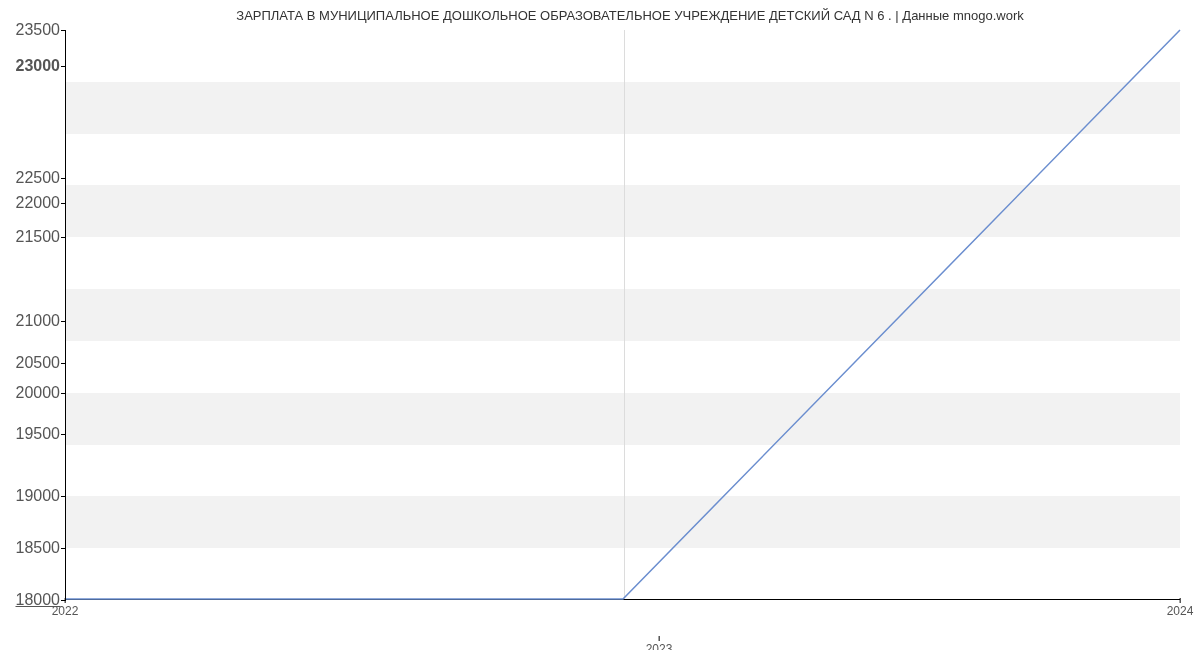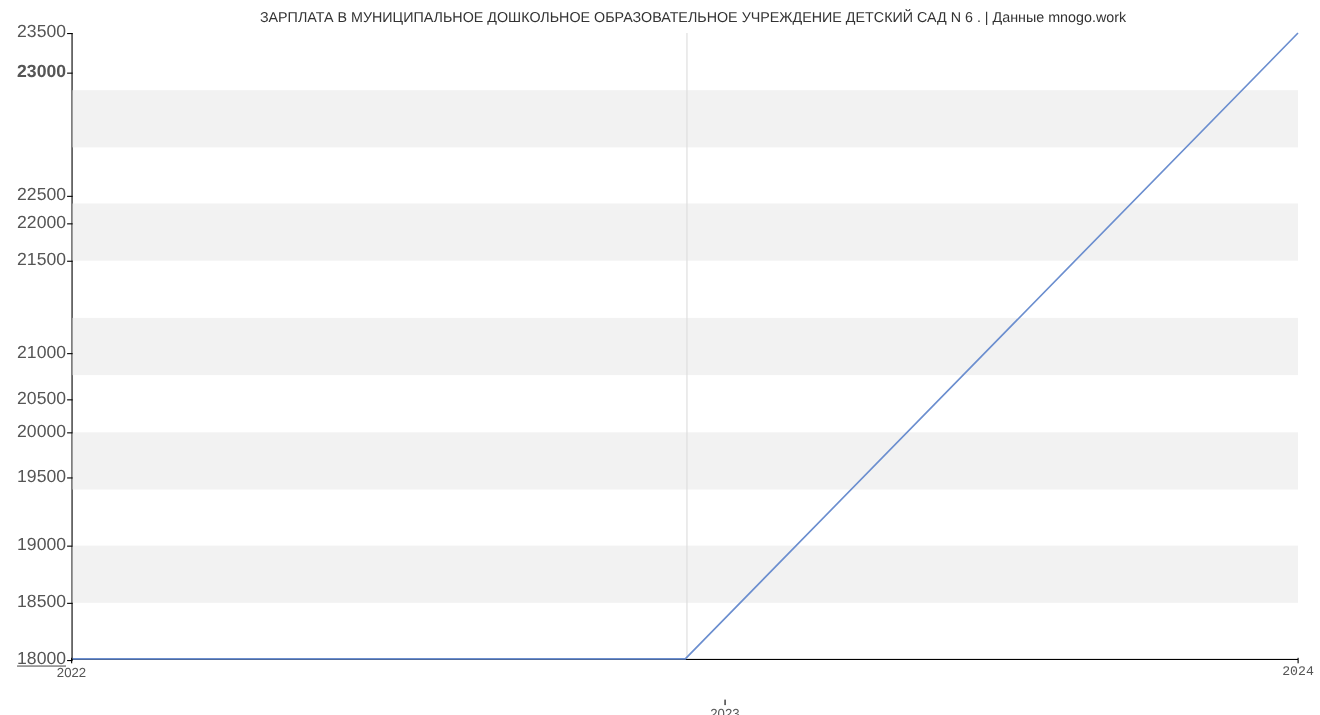--- a/index.html
+++ b/index.html
@@ -119,14 +119,14 @@
     <div class="ytick" style="top: 392.727px;">20000<span class="mark"></span></div>
     <div class="ytick" style="top: 353px; margin-top: 10px;">20500<span class="mark"></span></div>
     <div class="ytick" style="top: 289.091px; margin-top: 32px;">21000<span class="mark"></span></div>
     <div class="ytick" style="top: 237.273px;">21500<span class="mark"></span></div>
     <div class="ytick" style="top: 185.455px; margin-top: 18px;">22000<span class="mark"></span></div>
     <div class="ytick" style="top: 133.636px; margin-top: 44px;">22500<span class="mark"></span></div>
     <div class="ytick" style="top: 66px; font-weight: bold;">23000<span class="mark"></span></div>
     <div class="ytick" style="top: 30px;">23500<span class="mark"></span></div>
     <div class="xtick" style="left: 65px;">2022<span class="mark"></span></div>
     <div class="xtick" style="left: 659px; margin-top: 38px;">2023<span class="mark"></span></div>
-    <div class="xtick" style="left: 1180px; font-family: Liberation Mono, monospace;">2024<span class="mark"></span></div>
+    <div class="xtick" style="left: 1180px;">2024<span class="mark"></span></div>
   </div>
 
 </body></html>

